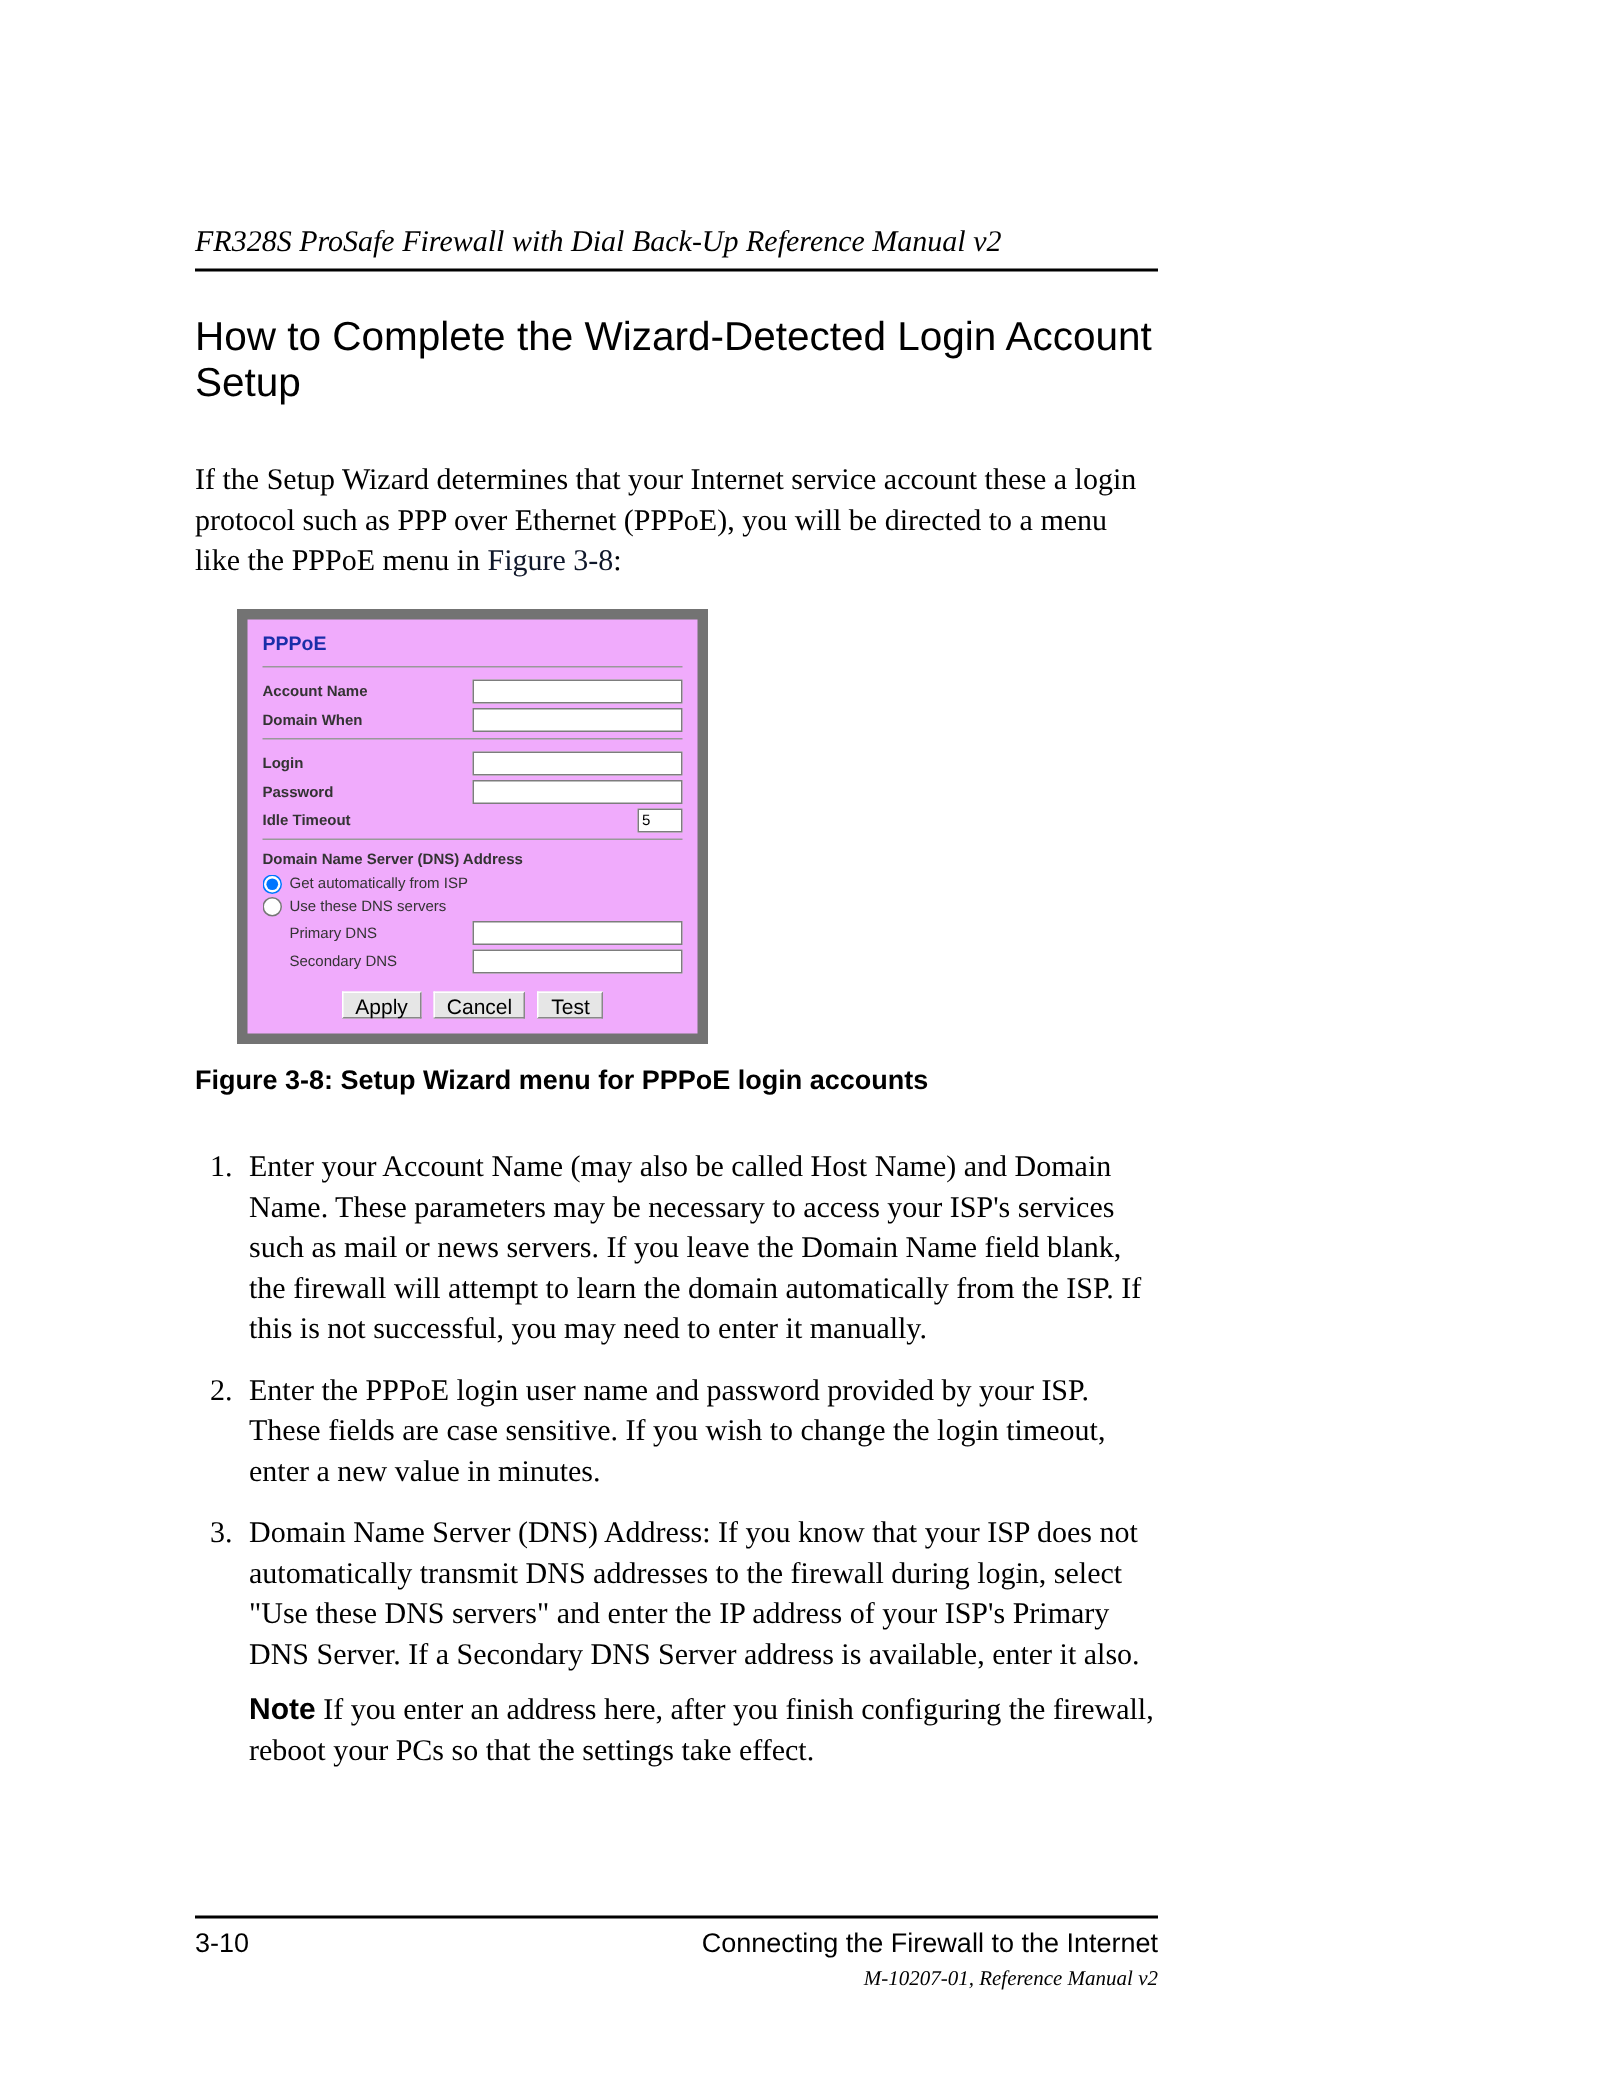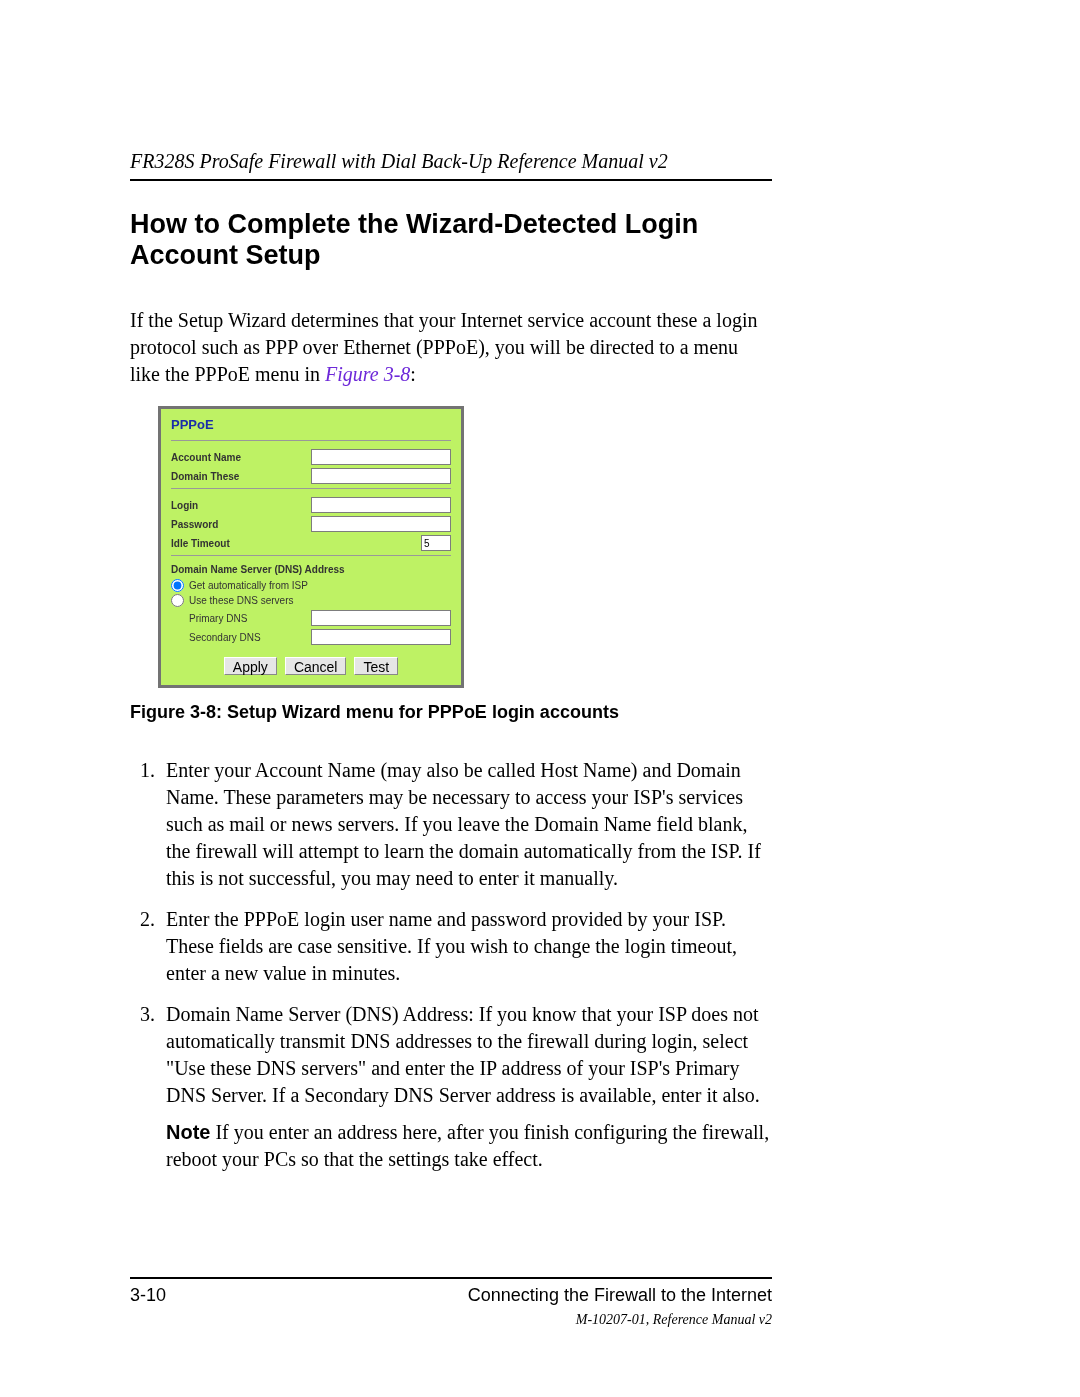--- a/index.html
+++ b/index.html
@@ -21,39 +21,38 @@
     font-size: 20px;
     margin-bottom: 6px;
   }
   .hr-thin {
     border: none;
     border-top: 2px solid #000;
     margin: 0 0 28px 0;
   }
   .section-title {
     font-family: Arial, Helvetica, sans-serif;
-    font-weight: bold;
+    font-weight: normal;
     font-size: 27px;
     margin: 0 0 36px 0;
   }
   .intro {
     font-size: 20px;
     line-height: 1.35;
     margin-bottom: 18px;
   }
   .xref {
-    color: #6d28d9;
-    font-style: italic;
+    color: #0f172a;
   }
 
   
   .shot {
     width: 280px;
-    background: #bef264;
-    border: 3px solid #737373;
+    background: #f0abfc;
+    border: 7px solid #737373;
     font-family: Verdana, Arial, sans-serif;
     font-size: 10px;
     color: #333;
     padding: 6px 10px 10px 10px;
     margin: 0 0 14px 28px;
   }
   .shot .title {
     color: #1a2ea9;
     font-weight: bold;
     font-size: 13px;
@@ -181,21 +180,21 @@
   </p>
 
   <div class="shot">
     <div class="title">PPPoE</div>
     <hr>
     <div class="row">
       <span class="lbl">Account Name</span>
       <input class="tf" style="">
     </div>
     <div class="row">
-      <span class="lbl">Domain These</span>
+      <span class="lbl">Domain When</span>
       <input class="tf" style="">
     </div>
     <hr>
     <div class="row">
       <span class="lbl">Login</span>
       <input class="tf" style="">
     </div>
     <div class="row">
       <span class="lbl">Password</span>
       <input class="tf" style="">

